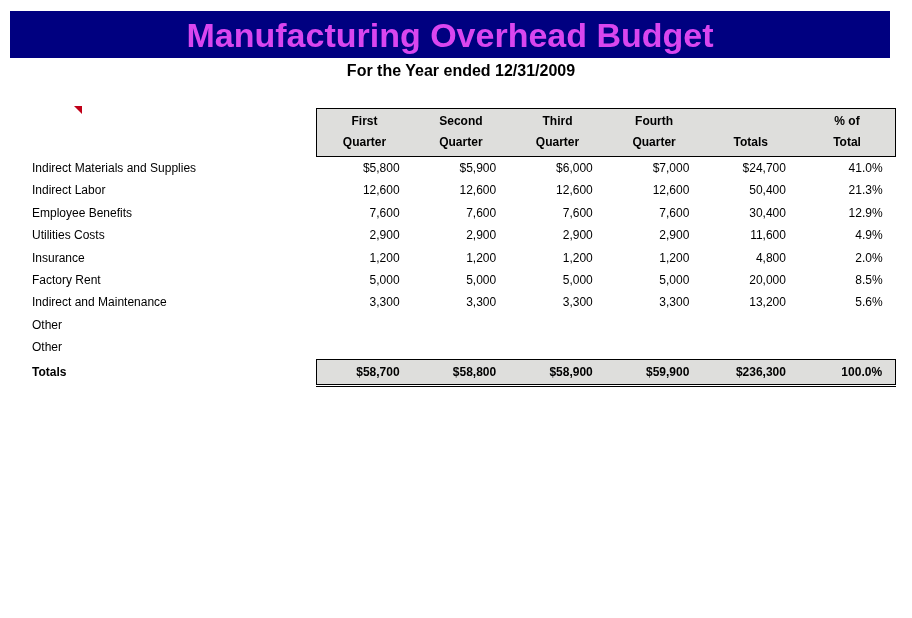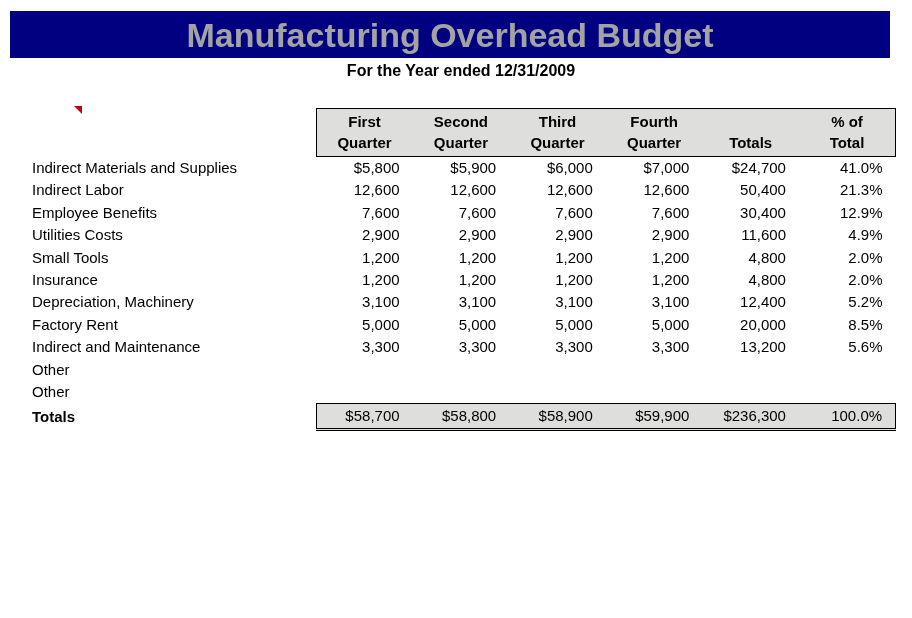--- a/index.html
+++ b/index.html
@@ -22,21 +22,21 @@
     left: 10px;
     top: 11px;
     width: 880px;
     height: 47px;
     background: #000080;
     display: flex;
     align-items: center;
     justify-content: center;
   }
   #title-text {
-    color: #a3a3a3;
+    color: #d946ef;
     font-size: 34px;
     font-weight: bold;
     letter-spacing: 0px;
     line-height: 1;
     white-space: nowrap;
   }
 
   
   #subtitle {
     position: absolute;
@@ -69,21 +69,21 @@
   #budget-table {
     position: absolute;
     left: 0px;
     top: 108px;
     width: 912px;
   }
   table.grid {
     border-collapse: collapse;
     table-layout: fixed;
     width: 896px;
-    font-size: 15px;
+    font-size: 12px;
   }
   col.c-label  { width: 316px; }
   col.c-num    { width: 96.6px; }
 
   
   thead td {
     padding: 0;
     vertical-align: bottom;
   }
   .hdr-cell {
@@ -119,21 +119,21 @@
     padding-left: 32px;
   }
   td.num {
     text-align: right;
     padding-right: 13px;
   }
 
   
   tr.totals-row td {
     background: #dededc;
-    font-weight: normal;
+    font-weight: bold;
     border-top: 1px solid #000000;
     border-bottom: 3px double #000000;
     height: 24px;
     line-height: 22px;
   }
   tr.totals-row td.label {
     background: transparent;
     border-top: none;
     border-bottom: none;
   }
@@ -223,45 +223,27 @@
         <tr>
           <td class="label">Utilities Costs</td>
           <td class="num">2,900</td>
           <td class="num">2,900</td>
           <td class="num">2,900</td>
           <td class="num">2,900</td>
           <td class="num">11,600</td>
           <td class="num">4.9%</td>
         </tr>
         <tr>
-          <td class="label">Small Tools</td>
+          <td class="label">Insurance</td>
           <td class="num">1,200</td>
           <td class="num">1,200</td>
           <td class="num">1,200</td>
           <td class="num">1,200</td>
           <td class="num">4,800</td>
           <td class="num">2.0%</td>
-        </tr>
-        <tr>
-          <td class="label">Insurance</td>
-          <td class="num">1,200</td>
-          <td class="num">1,200</td>
-          <td class="num">1,200</td>
-          <td class="num">1,200</td>
-          <td class="num">4,800</td>
-          <td class="num">2.0%</td>
-        </tr>
-        <tr>
-          <td class="label">Depreciation, Machinery</td>
-          <td class="num">3,100</td>
-          <td class="num">3,100</td>
-          <td class="num">3,100</td>
-          <td class="num">3,100</td>
-          <td class="num">12,400</td>
-          <td class="num">5.2%</td>
         </tr>
         <tr>
           <td class="label">Factory Rent</td>
           <td class="num">5,000</td>
           <td class="num">5,000</td>
           <td class="num">5,000</td>
           <td class="num">5,000</td>
           <td class="num">20,000</td>
           <td class="num">8.5%</td>
         </tr>

